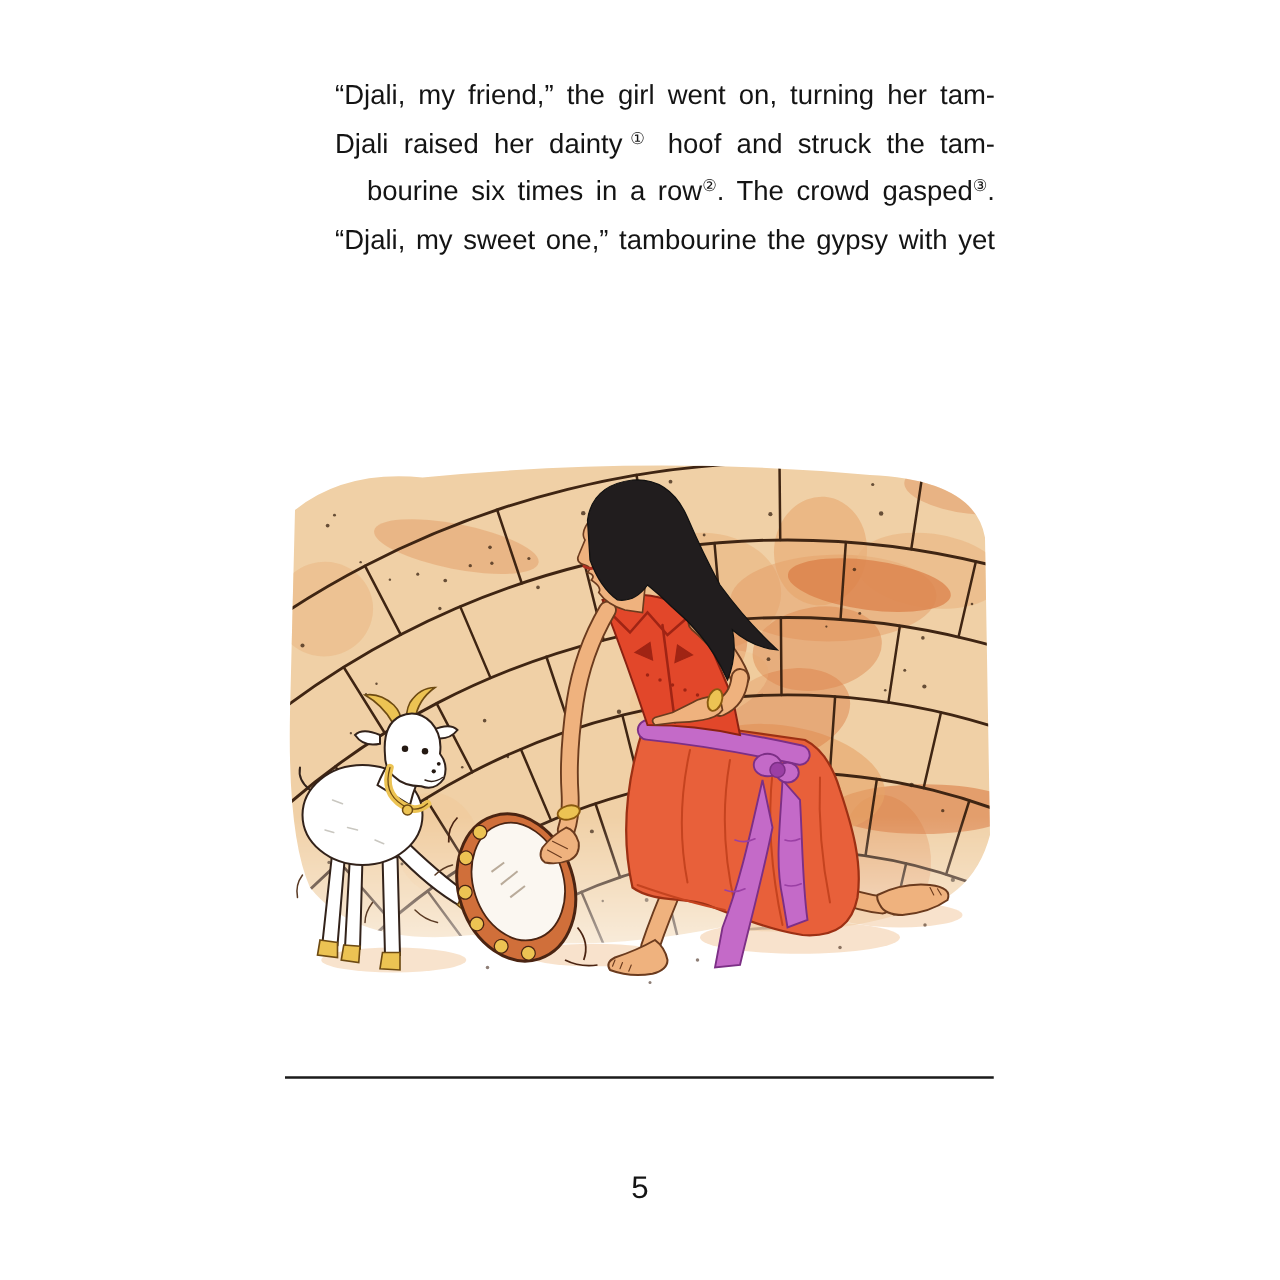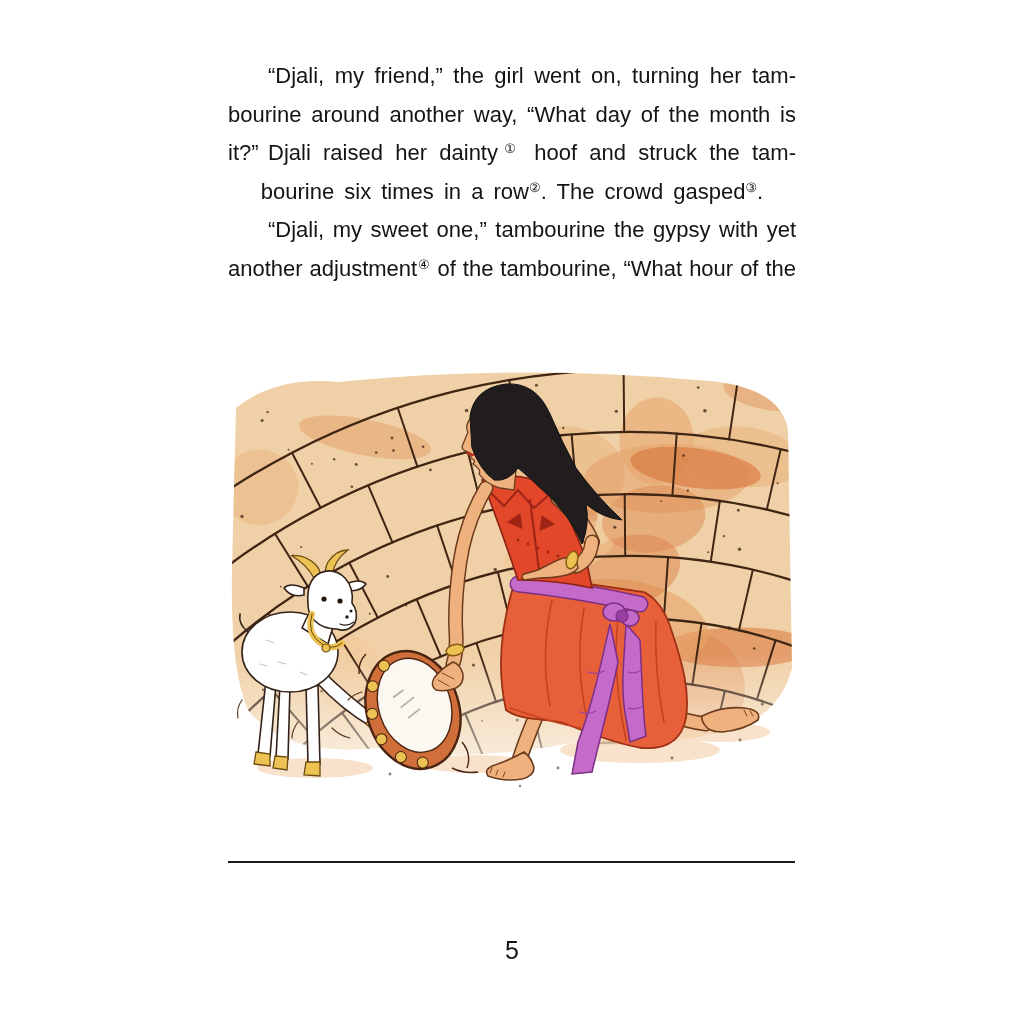--- a/index.html
+++ b/index.html
@@ -1,41 +1,39 @@
 <!DOCTYPE html>
 <html><head>
 <meta charset="utf-8">
 <style>
   html,body{margin:0;padding:0;background:#fff}
   .page{position:relative;width:1024px;height:1024px;background:#ffffff;overflow:hidden;
         font-family:Liberation Sans, sans-serif;color:#141414}
   .body-text{position:absolute;left:228px;top:57px;width:568px}
-  .line{height:38.6px;line-height:38.6px;font-size:22px;text-align:center}
+  .line{height:38.6px;line-height:38.6px;font-size:22px;text-align:right}
   .line.j{text-align:justify;text-align-last:justify}
   .line.in{text-indent:40px}
   .line sup{font-size:13px;line-height:0;vertical-align:7px}
   .illustration{position:absolute;left:220px;top:372px}
   .footnote-rule{position:absolute;left:228px;top:861px;width:567px;height:2px;background:#1b1b1b}
   .footnotes{position:absolute;left:228px;top:871px;width:590px;font-size:17px;line-height:26px;white-space:nowrap}
   .fn-item{margin-right:17px}
   .fn-term{margin-right:11px}
   .page-number{position:absolute;left:228px;top:936px;width:568px;text-align:center;font-size:25px}
 </style>
 </head>
 <body style="--c-brick_base: #f0d0a6; --c-brick_line: #3f2513; --c-skin: #efb27e; --c-hair: #211d1e; --c-vest: #e2472a; --c-skirt: #e8603a; --c-sash: #c46ac8; --c-sash_dark: #9a3fa4; --c-gold: #ecc353; --c-tambourine_rim: #d06f3a; --c-goat_white: #ffffff;">
 
 <div class="page">
 
   <div class="body-text">
       <div class="line j in"><span>“Djali, my friend,” the girl went on, turning her tam-</span></div>
-      <div class="line j"><span>bourine around another way, “What day of the month is it?”</span></div>
       <div class="line j in"><span>Djali raised her dainty</span><sup>①</sup><span> hoof and struck the tam-</span></div>
       <div class="line" style="word-spacing: 4px;"><span>bourine six times in a row</span><sup>②</sup><span>.  The crowd gasped</span><sup>③</sup><span>.</span></div>
       <div class="line j in"><span>“Djali, my sweet one,” tambourine the gypsy with yet</span></div>
-      <div class="line j"><span>another adjustment</span><sup>④</sup><span> of the tambourine, “What hour of the</span></div>
     </div>
 
   <svg class="illustration" width="580" height="485" viewBox="0 0 580 485" xmlns="http://www.w3.org/2000/svg">
     <defs>
       <clipPath id="brickClip">
         <path d="M16,36 Q56,4 118,10 Q300,-8 476,8 Q560,12 568,58 L572,296 Q558,350 498,360 Q428,380 356,370 Q248,392 158,376 Q66,386 28,338 Q10,298 12,198 Z"></path>
       </clipPath>
       <linearGradient id="fadeG" x1="0" y1="0" x2="0" y2="1">
         <stop offset="0" stop-color="#fff"></stop>
         <stop offset="0.58" stop-color="#fff"></stop>

